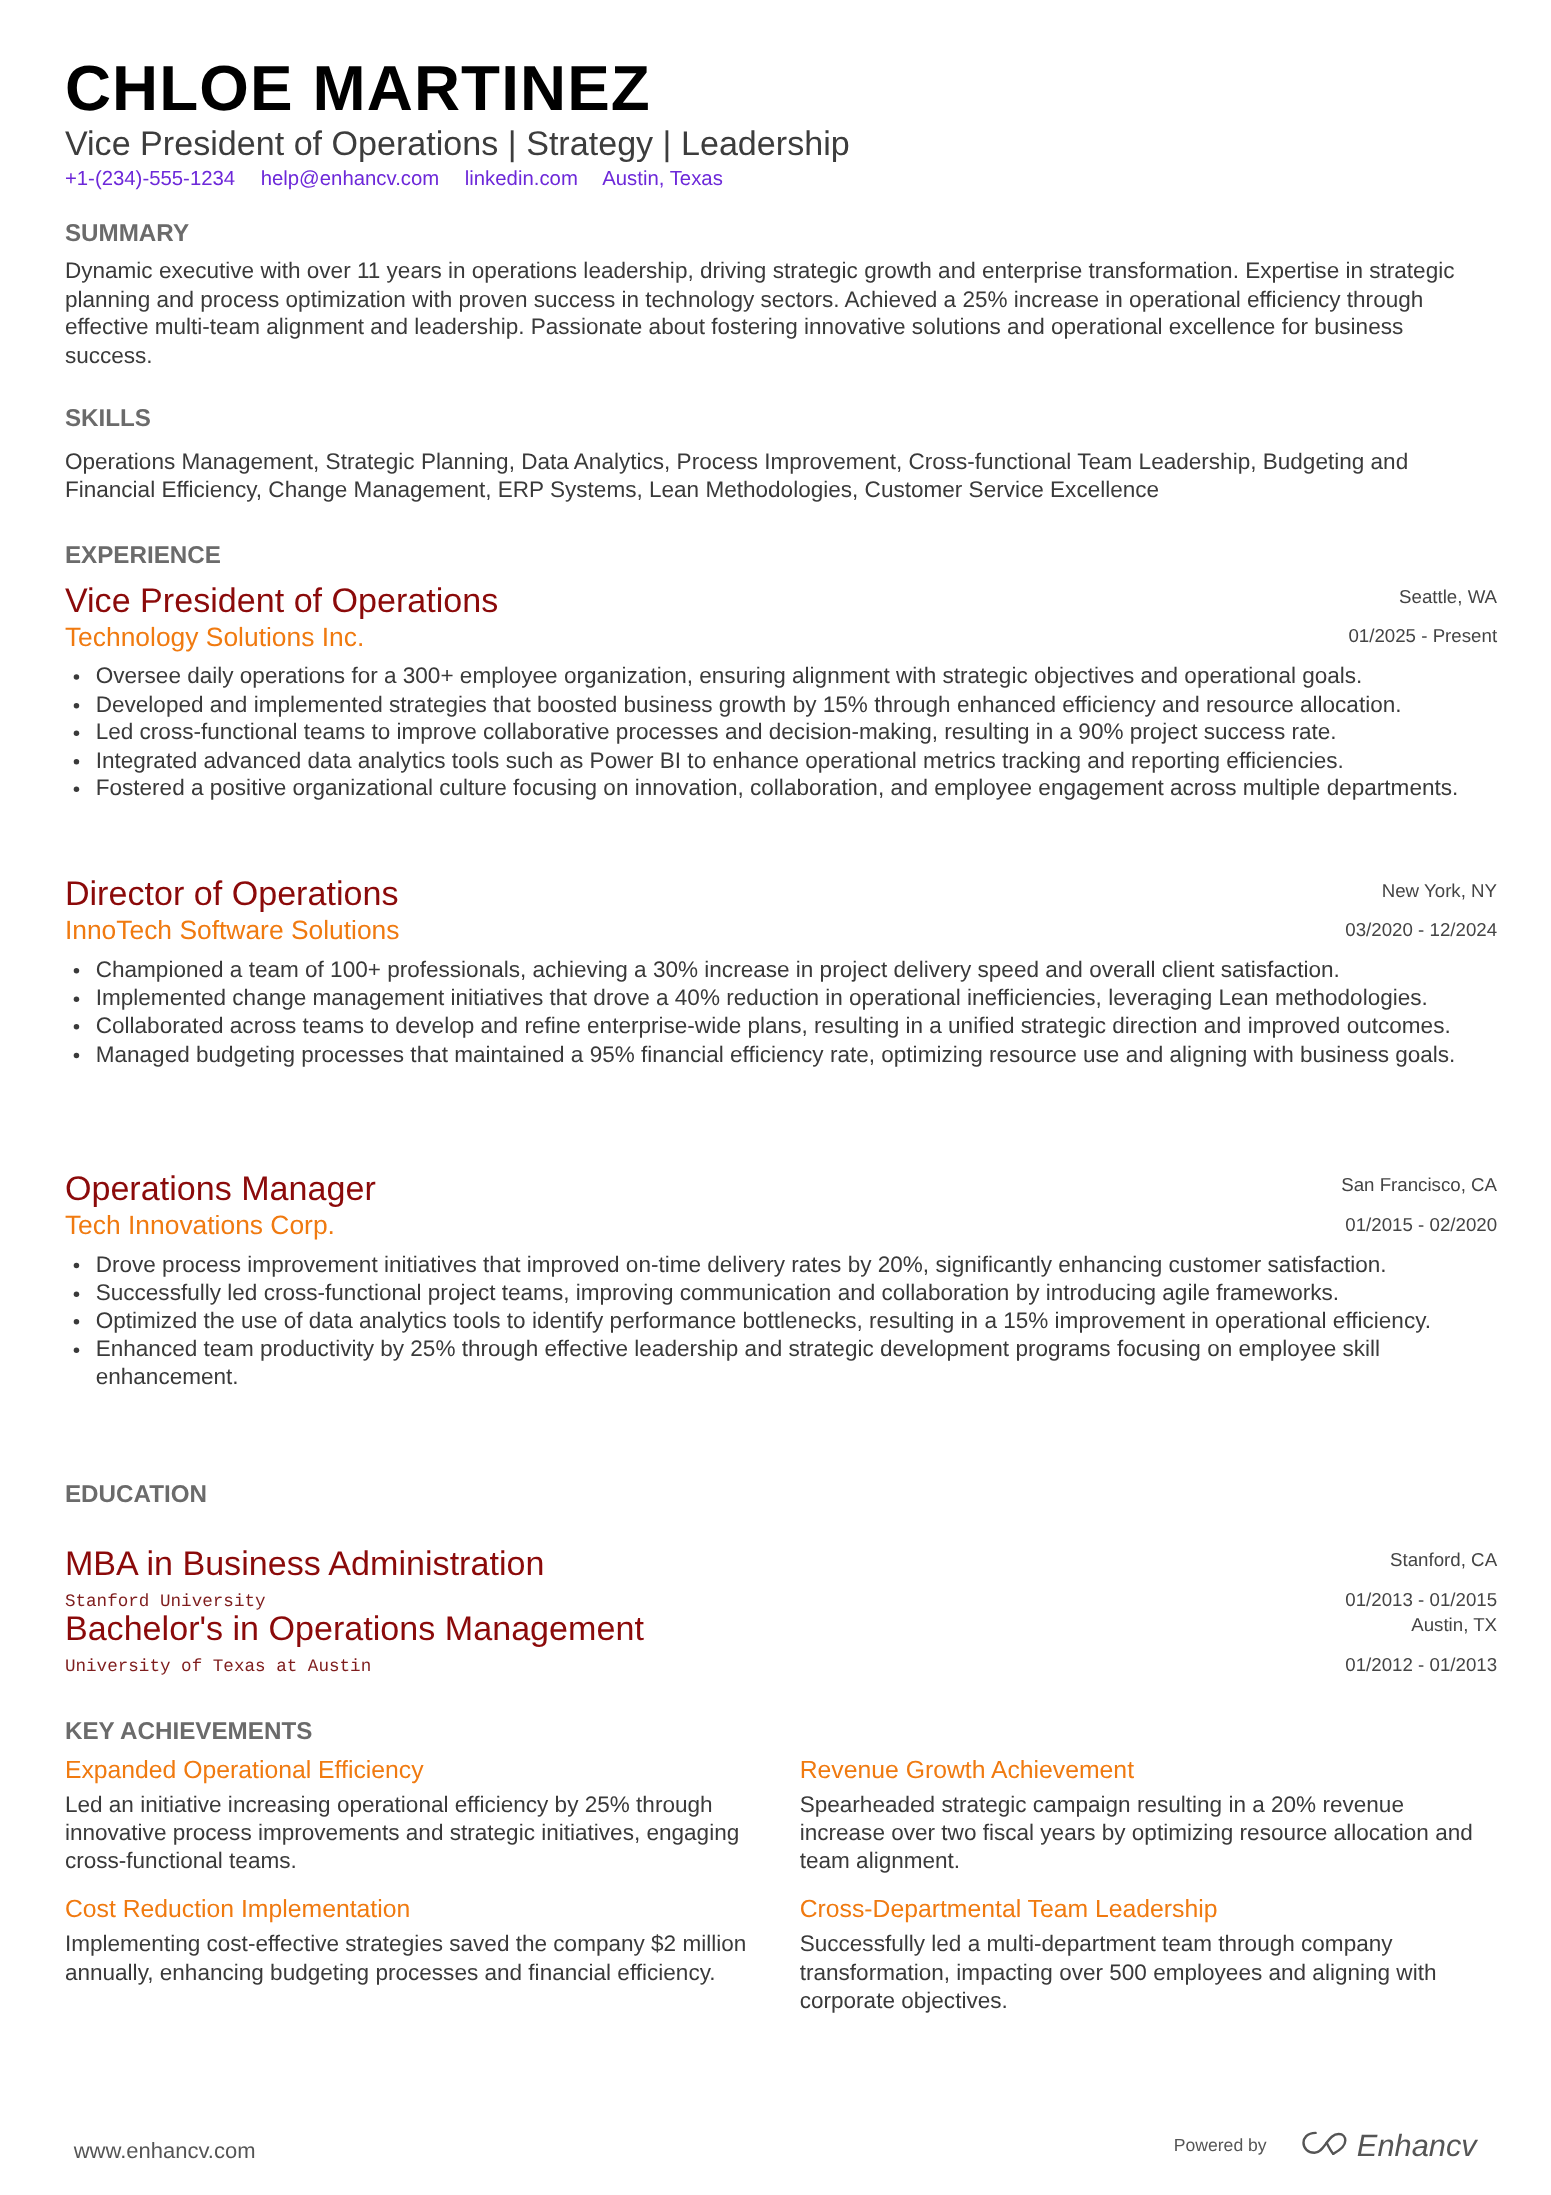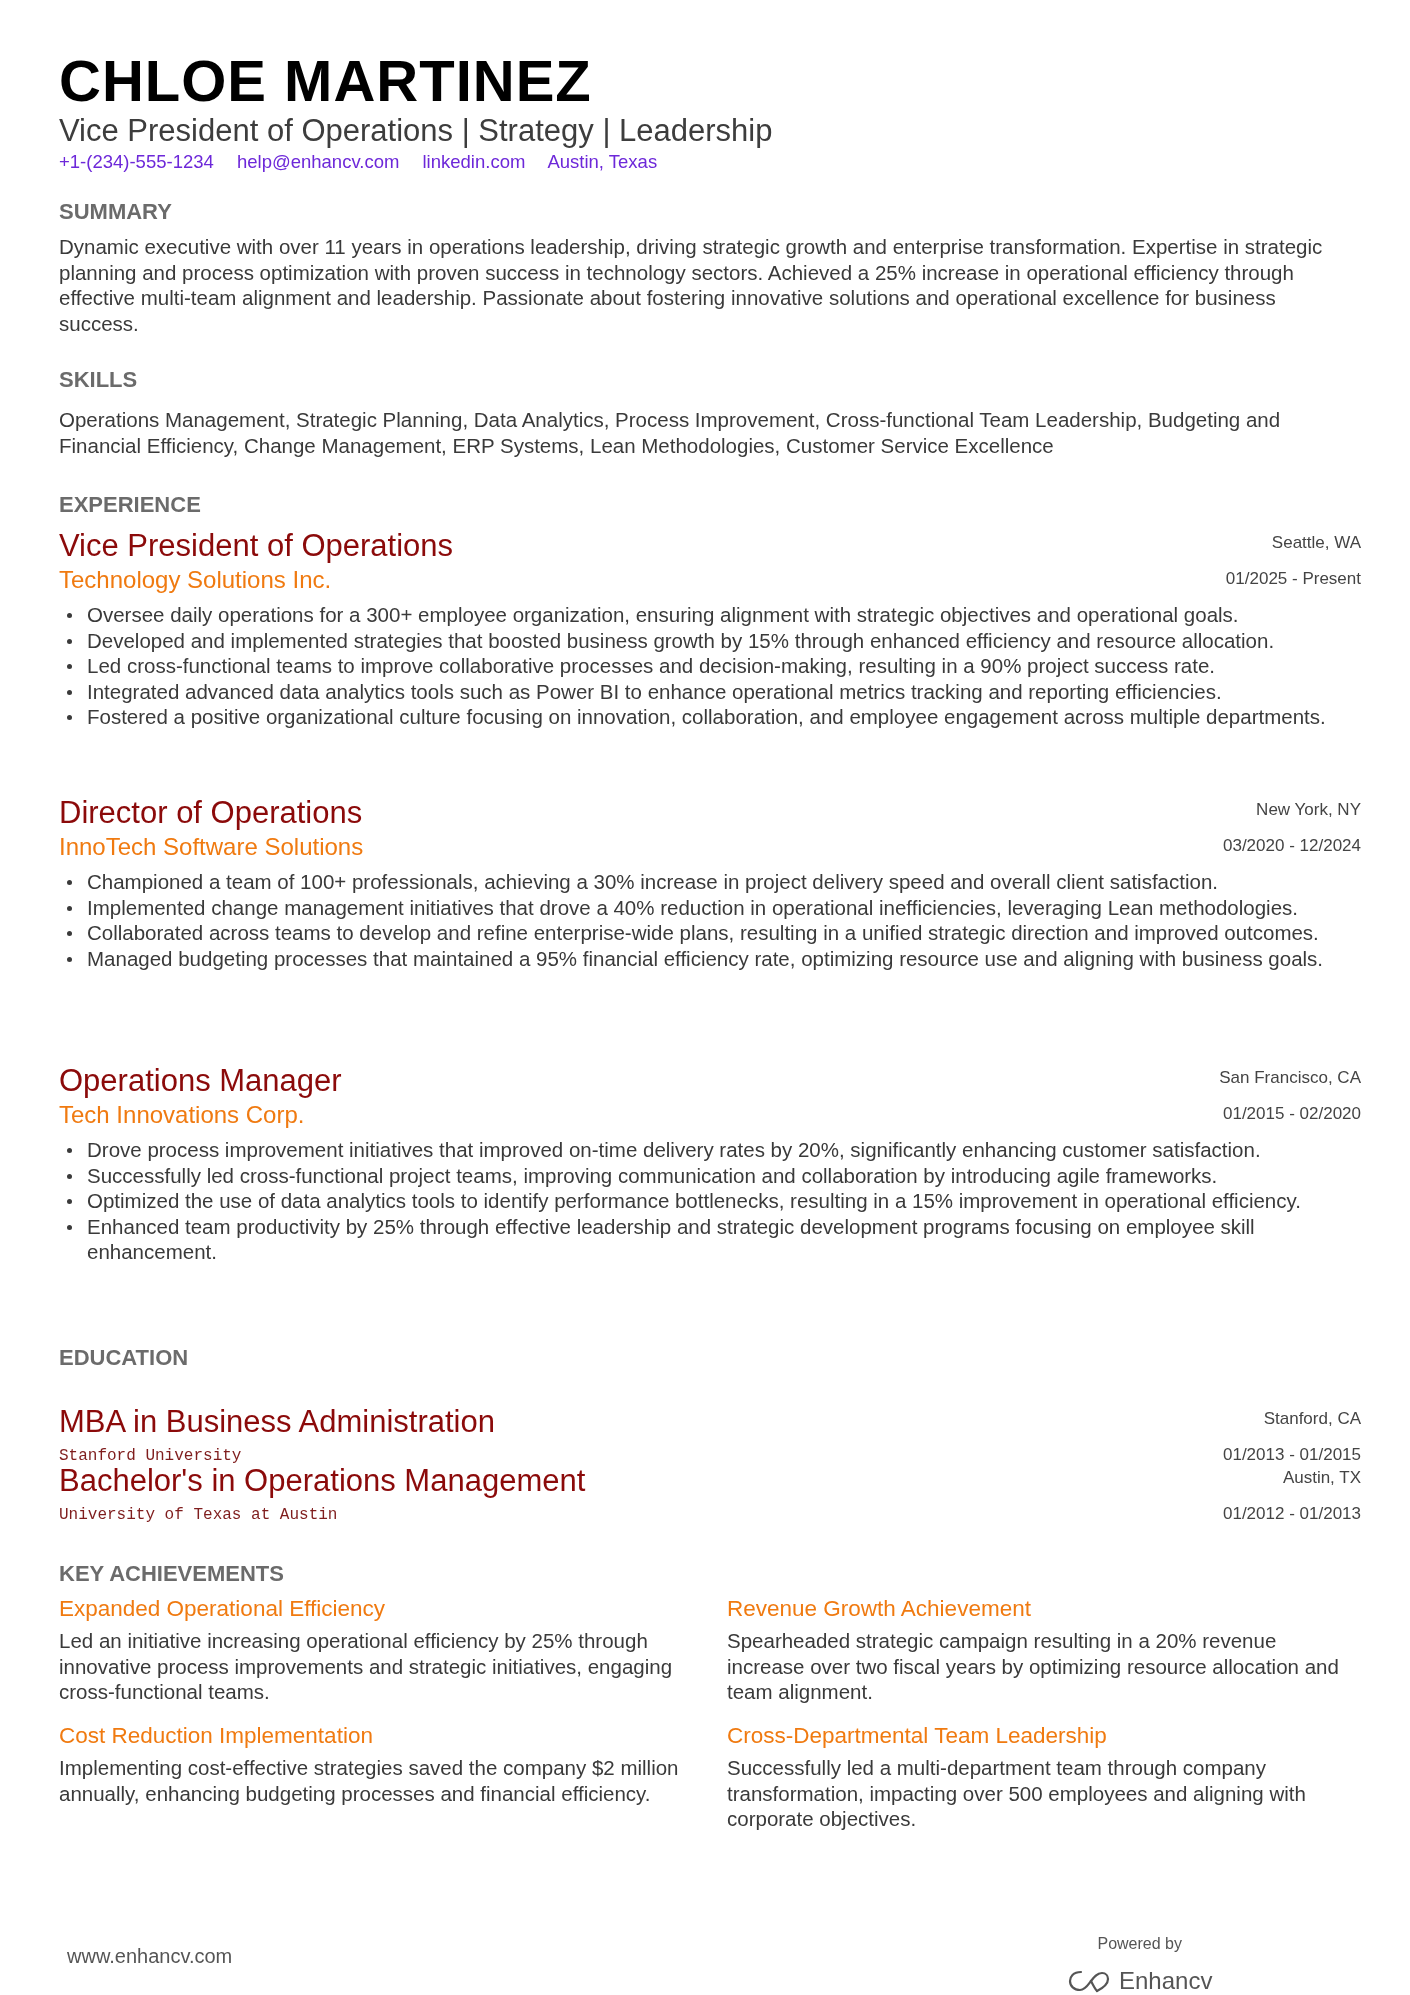--- a/index.html
+++ b/index.html
@@ -17,22 +17,22 @@
   .job-school{font-size:16px;color:#7f1d1d;line-height:32px;font-family:Liberation Mono, monospace;}
   .job-loc{position:absolute;right:0;top:4px;font-size:17px;color:#444;line-height:22px;}
   .job-date{position:absolute;right:0;top:40px;font-size:17px;color:#444;line-height:22px;}
   ul.bullets{margin:6px 0 0 0;padding:0 0 0 28px;list-style:none;}
   ul.bullets li{position:relative;font-size:20.5px;line-height:25.6px;color:#3a3a3a;}
   ul.bullets li::before{content:"";position:absolute;left:-20px;top:11px;width:5px;height:5px;border-radius:50%;background:#3a3a3a;}
   .ach{position:absolute;width:620px;}
   .ach-title{font-size:22.5px;font-weight:400;color:#f07a10;line-height:30px;}
   .ach-desc{font-size:20.5px;line-height:25.6px;color:#3a3a3a;margin-top:4px;}
   .footer-left{position:absolute;left:67px;top:1945px;font-size:20px;color:#555;}
-  .footer-right{position:absolute;left:1067px;top:1935px;display:flex;align-items:center;gap:14px;font-size:16px;color:#555;flex-direction:column;}
-  .brand{display:flex;align-items:center;gap:8px;font-size:24px;color:#555;}
+  .footer-right{position:absolute;left:1067px;top:1935px;display:flex;align-items:center;gap:30px;font-size:16px;color:#555;}
+  .brand{display:flex;gap:8px;font-size:28px;color:#555;font-style:italic;}
 </style>
 </head>
 <body>
 
 <div class="page">
 
   <div class="name">CHLOE MARTINEZ</div>
   <div class="headline">Vice President of Operations | Strategy | Leadership</div>
   <div class="contacts">
     <span>+1-(234)-555-1234</span>

